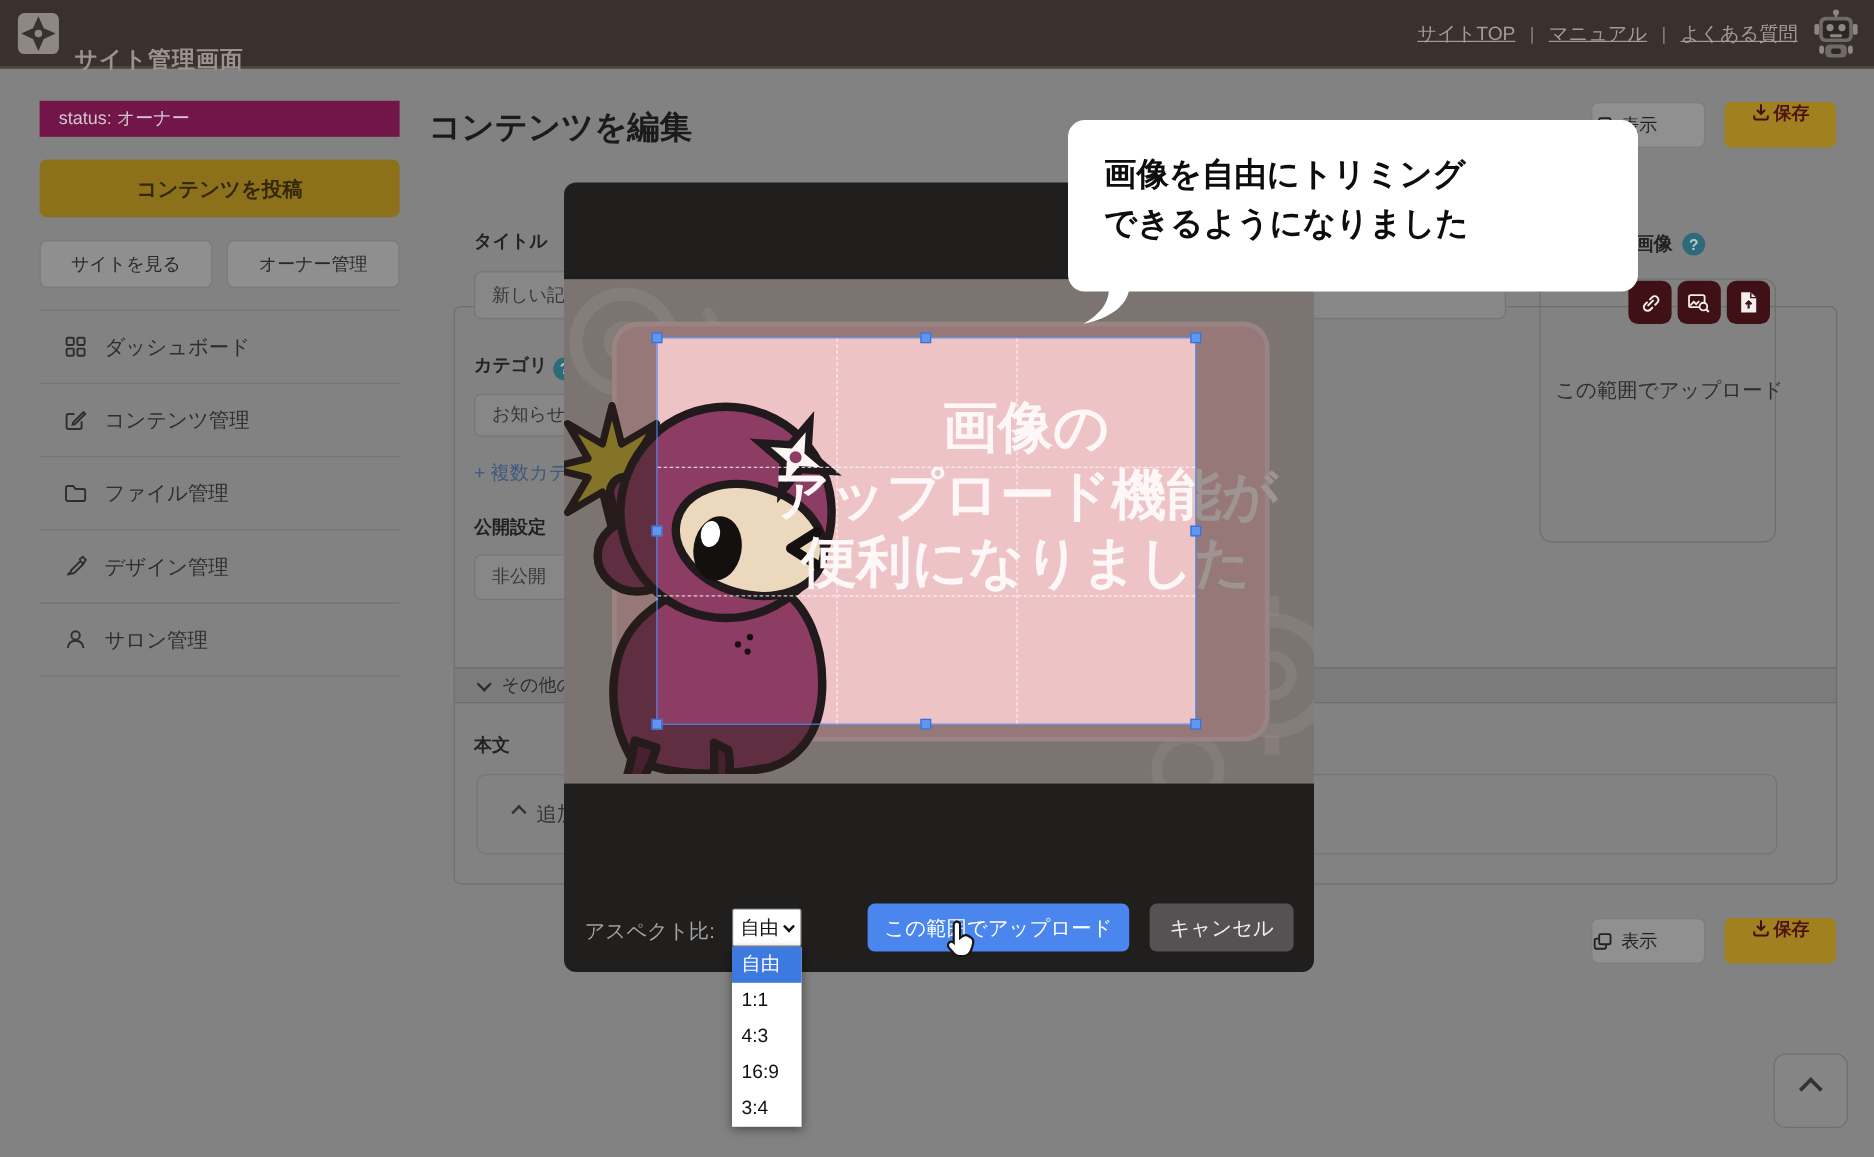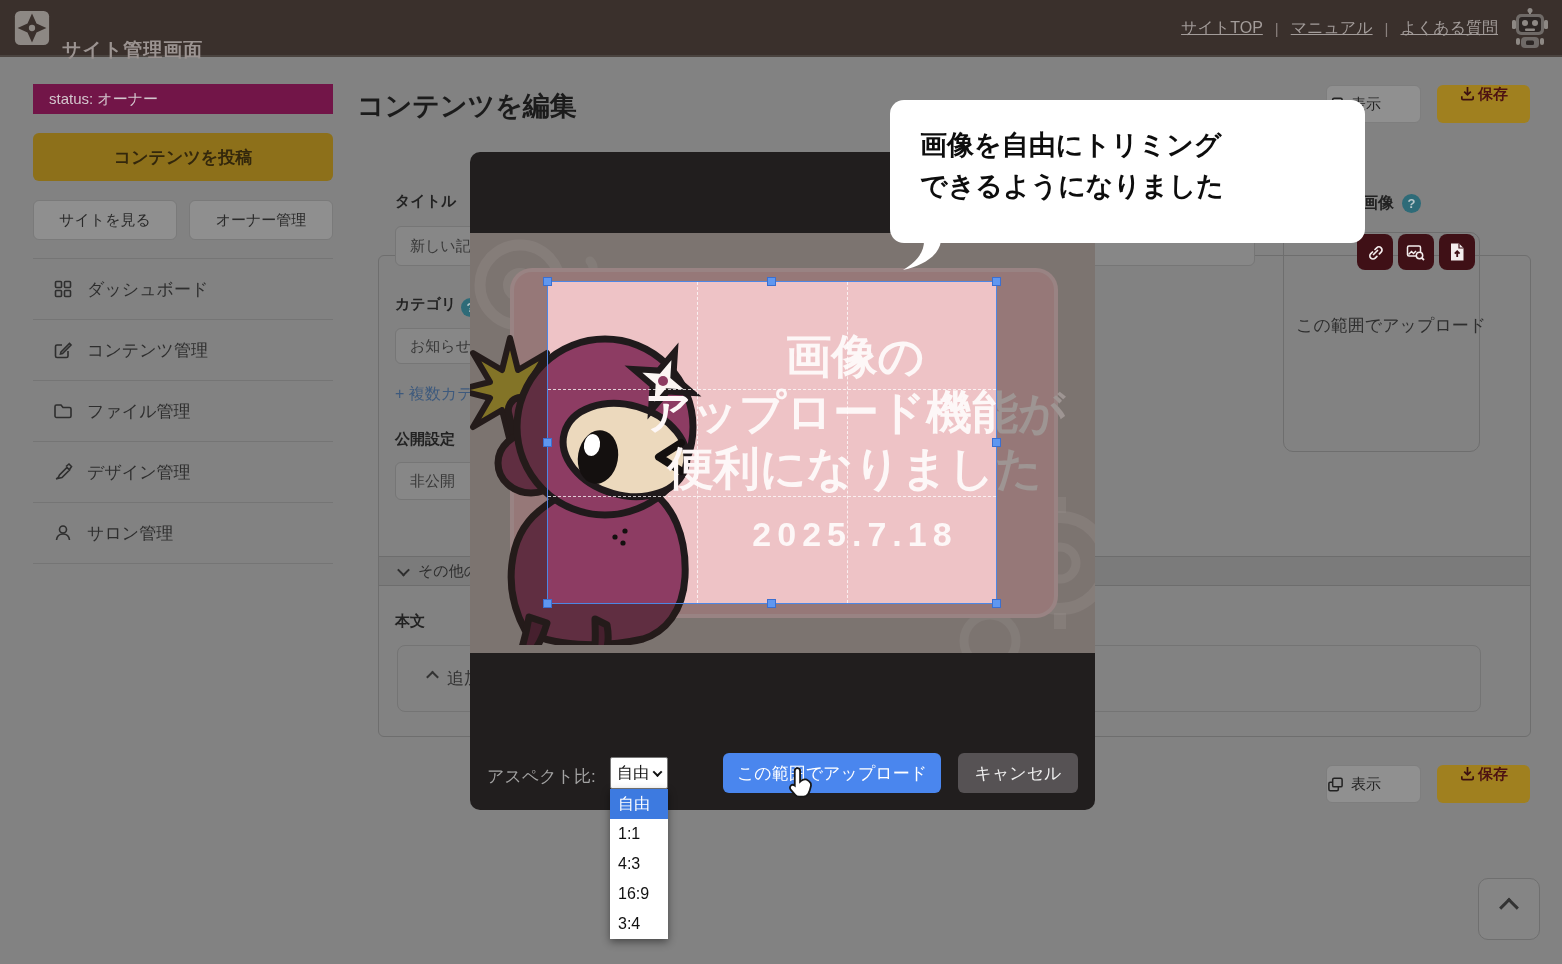--- a/index.html
+++ b/index.html
@@ -309,21 +309,20 @@
       <g fill="#14100f">
           <circle cx="160" cy="252" r="2.6"></circle>
           <circle cx="170" cy="246" r="2.6"></circle>
           <circle cx="168" cy="258" r="2.6"></circle>
         </g>
     </svg>
     <div class="abs" id="image-caption">
       <div>画像の</div>
       <div>アップロード機能が</div>
       <div>便利になりました</div>
-      <div id="image-date">2025.7.18</div>
     </div>
 
     <div class="abs" id="crop-box">
       <div class="third v" style="left:33.33%;"></div>
       <div class="third v" style="left:66.66%;"></div>
       <div class="third h" style="top:33.33%;"></div>
       <div class="third h" style="top:66.66%;"></div>
       <div class="handle" style="left:-5px; top:-5px;"></div>
       <div class="handle" style="left:calc(50% - 5px); top:-5px;"></div>
       <div class="handle" style="right:-5px; top:-5px;"></div>

